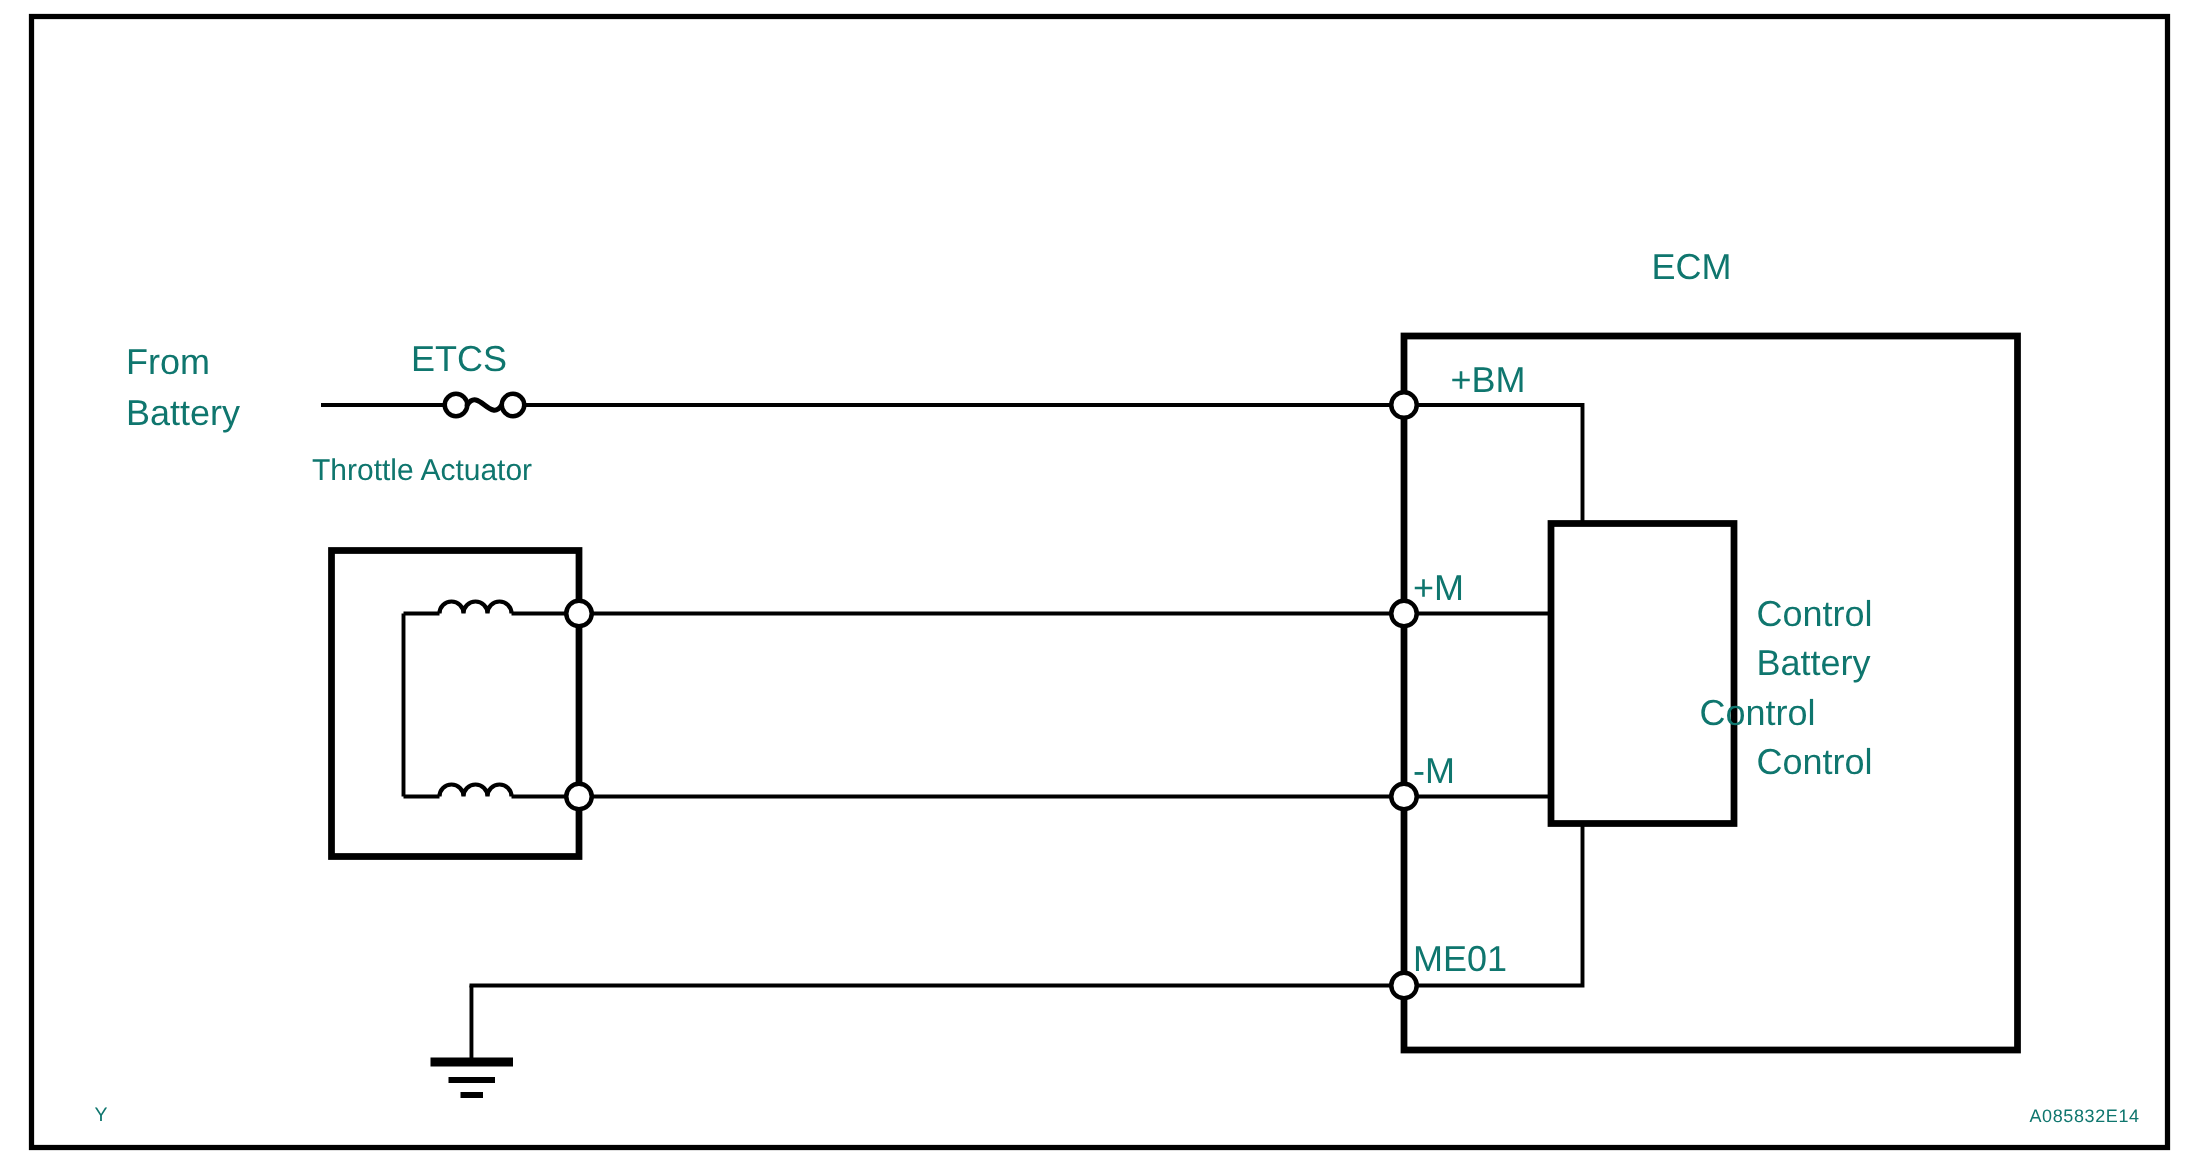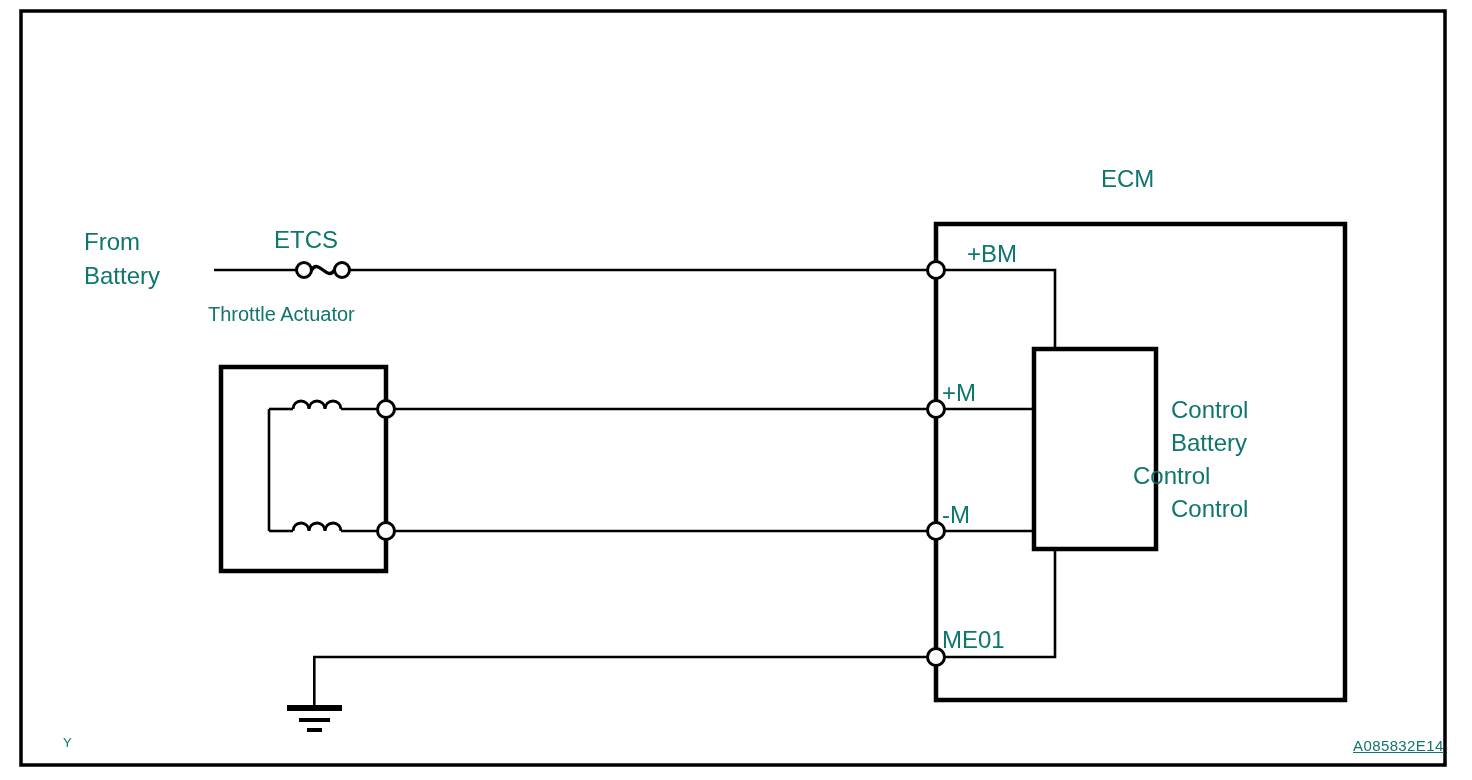--- a/index.html
+++ b/index.html
@@ -23,21 +23,21 @@
     height: 780px;
   }
   .lbl {
     position: absolute;
     color: #0f766e;
     white-space: pre;
     line-height: 1.18;
   }
   .lbl-24 { font-size: 24px; }
   .lbl-23 { font-size: 20px; }
-  .lbl-11 { font-size: 15px; text-decoration: underline; }
+  .lbl-11 { font-size: 12px; }
   .lbl-13 { font-size: 13px; }
 </style>
 </head>
 <body>
 
 <div id="canvas">
 
   <svg id="diagram-svg" viewBox="0 0 1472 780">
 
     <rect x="21" y="11" width="1424" height="754" fill="none" stroke="#000000" stroke-width="3.5"></rect>

